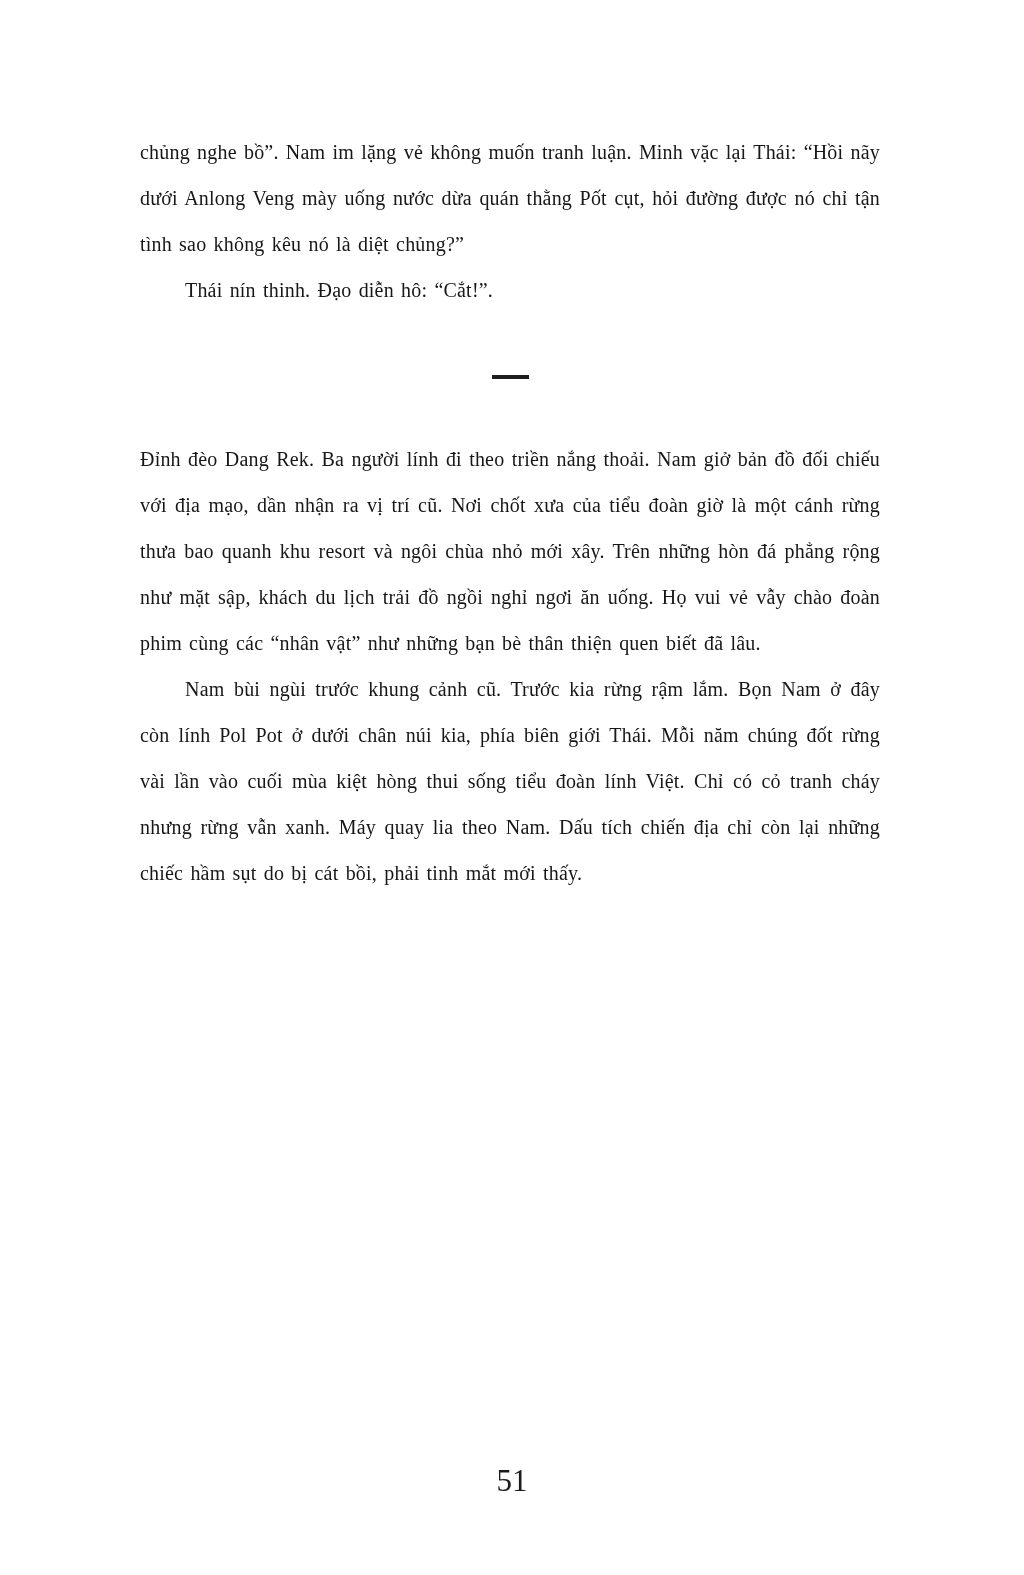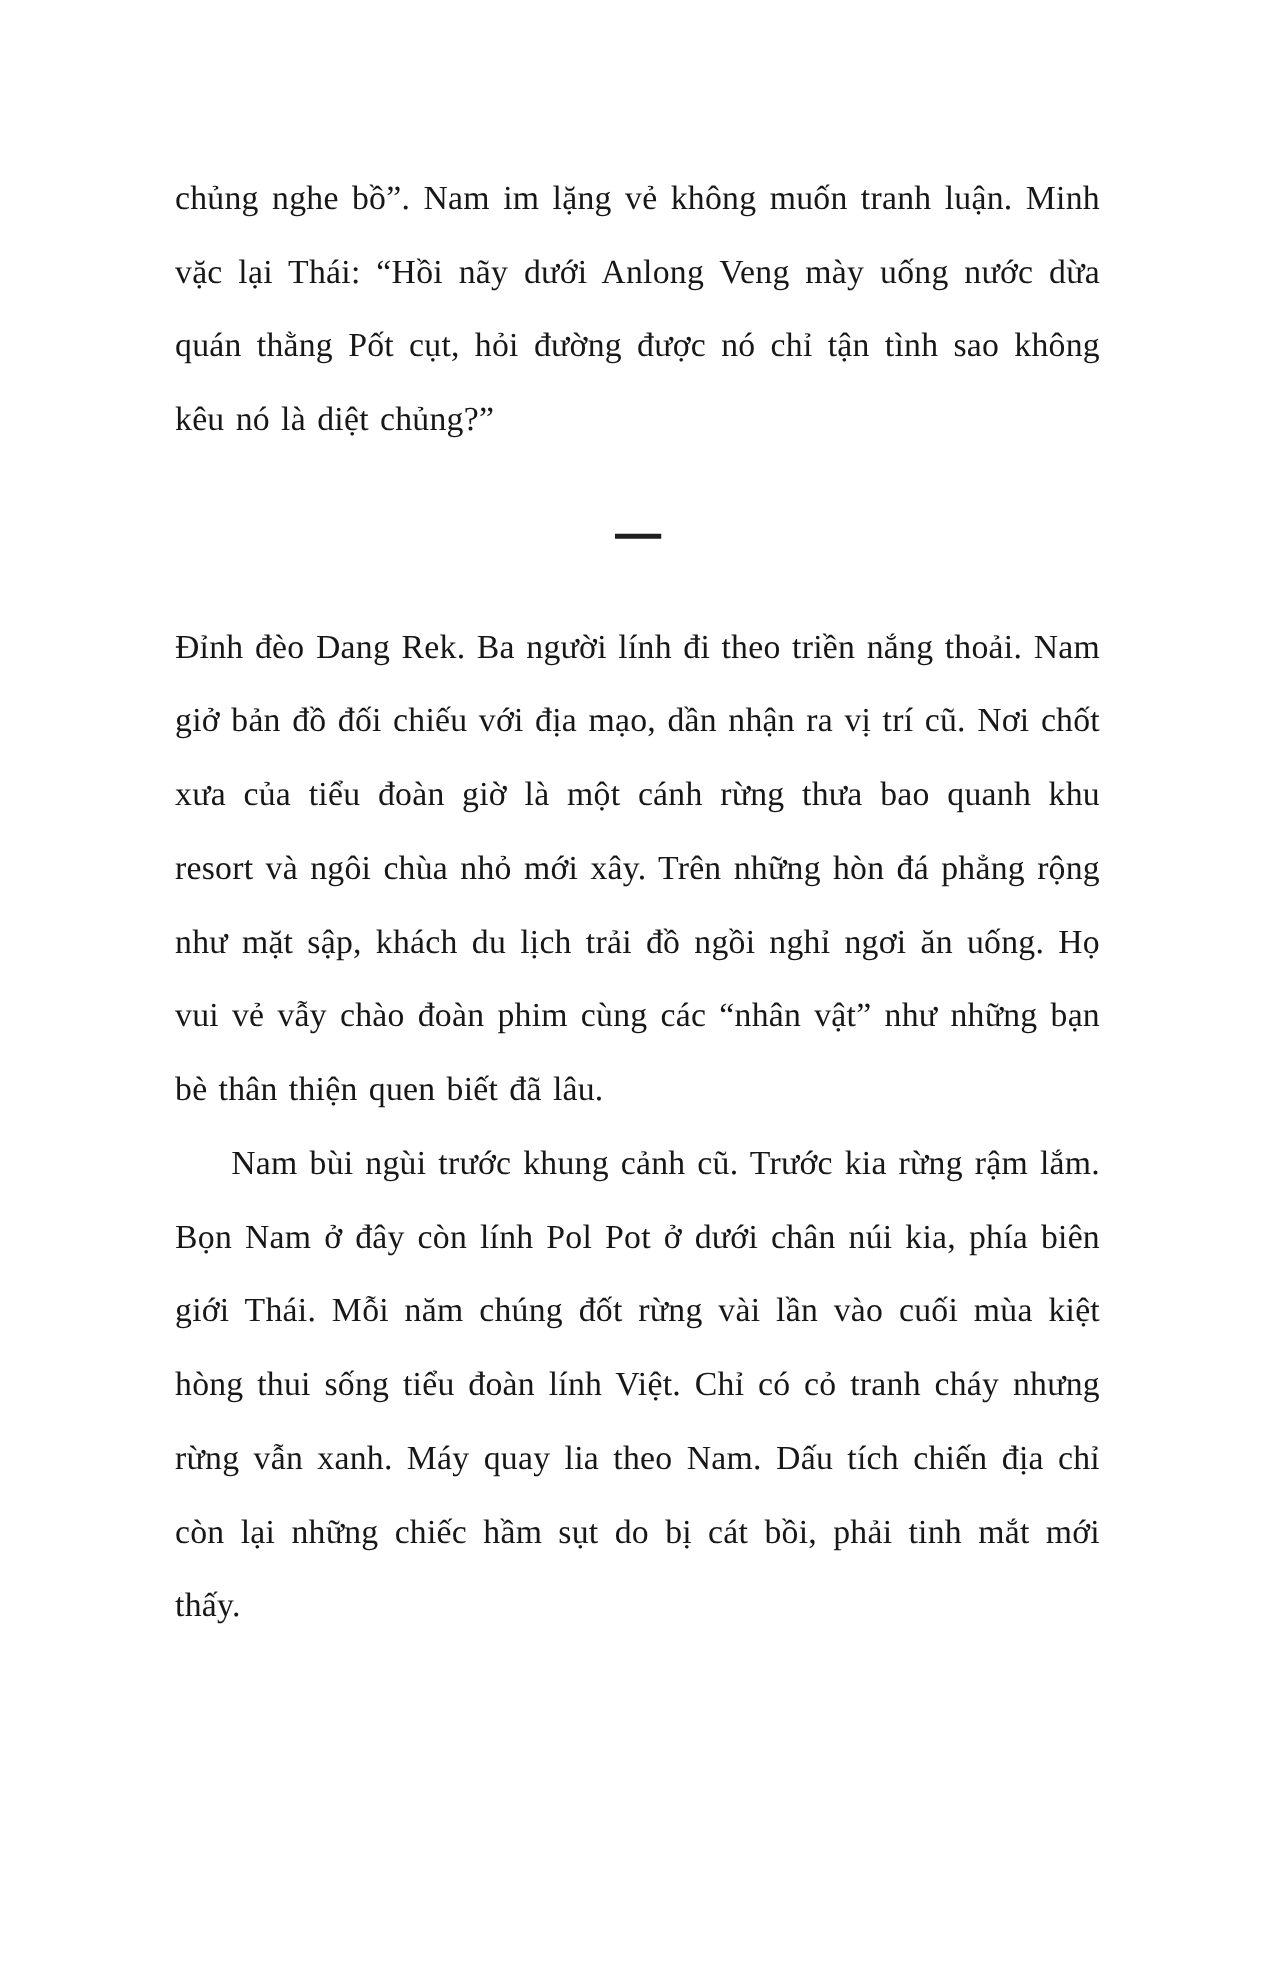--- a/index.html
+++ b/index.html
@@ -17,22 +17,22 @@
     color: #171717;
   }
   .text-block {
     position: absolute;
     top: 129px;
     left: 140px;
     width: 740px;
   }
   .para {
     margin: 0;
-    font-size: 27px;
-    line-height: 59px;
+    font-size: 20px;
+    line-height: 46px;
     text-align: justify;
     letter-spacing: 0.2px;
     word-spacing: 2px;
     hyphens: none;
   }
   .indent {
     text-indent: 45px;
   }
   .divider {
     width: 37px;
@@ -55,24 +55,28 @@
 </style>
 </head>
 <body>
 
 <main class="page">
 
   <div class="text-block">
 
     <p class="para">chủng nghe bồ”. Nam im lặng vẻ không muốn tranh luận. Minh vặc lại Thái: “Hồi nãy dưới Anlong Veng mày uống nước dừa quán thằng Pốt cụt, hỏi đường được nó chỉ tận tình sao không kêu nó là diệt chủng?”</p>
 
+    <p class="para indent">Thái nín thinh. Đạo diễn hô: “Cắt!”.</p>
 
     <div class="divider"></div>
 
     <p class="para">Đỉnh đèo Dang Rek. Ba người lính đi theo triền nắng thoải. Nam giở bản đồ đối chiếu với địa mạo, dần nhận ra vị trí cũ. Nơi chốt xưa của tiểu đoàn giờ là một cánh rừng thưa bao quanh khu resort và ngôi chùa nhỏ mới xây. Trên những hòn đá phẳng rộng như mặt sập, khách du lịch trải đồ ngồi nghỉ ngơi ăn uống. Họ vui vẻ vẫy chào đoàn phim cùng các “nhân vật” như những bạn bè thân thiện quen biết đã lâu.</p>
 
     <p class="para indent">Nam bùi ngùi trước khung cảnh cũ. Trước kia rừng rậm lắm. Bọn Nam ở đây còn lính Pol Pot ở dưới chân núi kia, phía biên giới Thái. Mỗi năm chúng đốt rừng vài lần vào cuối mùa kiệt hòng thui sống tiểu đoàn lính Việt. Chỉ có cỏ tranh cháy nhưng rừng vẫn xanh. Máy quay lia theo Nam. Dấu tích chiến địa chỉ còn lại những chiếc hầm sụt do bị cát bồi, phải tinh mắt mới thấy.</p>
 
 
   </div>
 
+  <footer class="page-footer">
+    <span class="page-number">51</span>
+  </footer>
 
 </main>
 
 </body></html>

